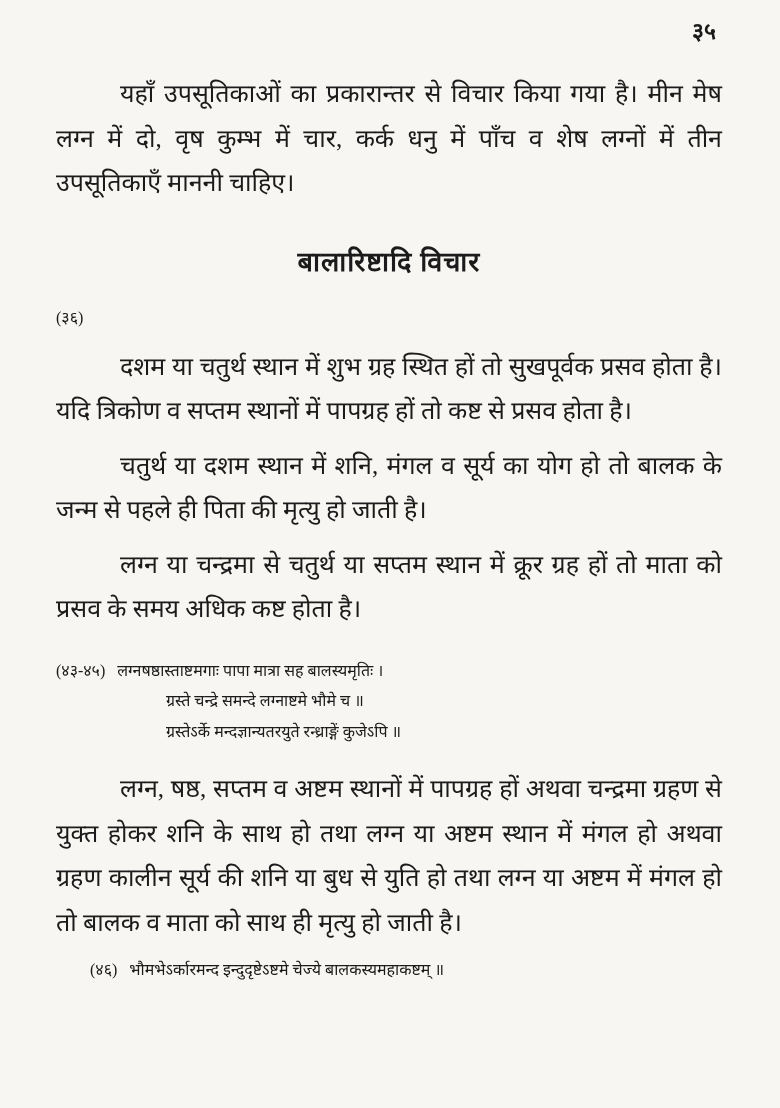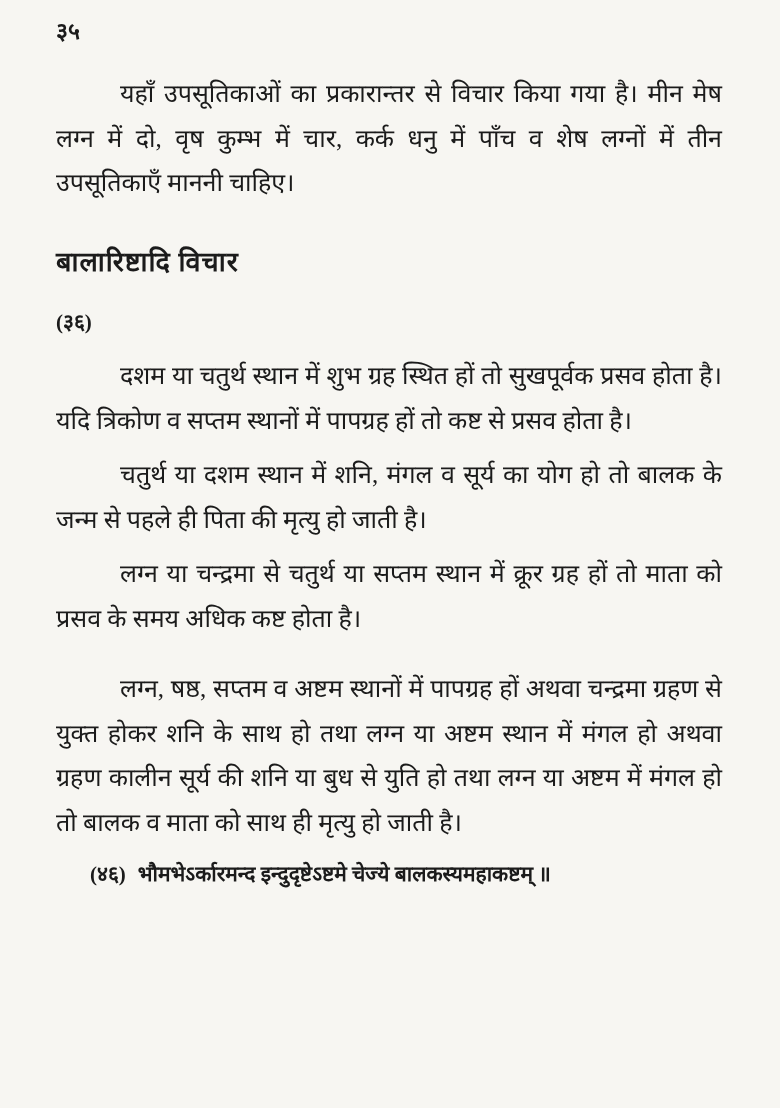--- a/index.html
+++ b/index.html
@@ -13,45 +13,46 @@
     height: 1108px;
     margin: 0 auto;
     background: #f7f6f2;
     color: #1b1b1b;
     font-family: "Liberation Serif", "DejaVu Serif", serif;
     overflow: hidden;
     box-sizing: border-box;
     padding: 14px 58px 10px 56px;
   }
   .page-number {
-    text-align: left;
+    text-align: right;
     font-weight: bold;
     font-size: 23px;
     padding-right: 6px;
     margin-bottom: 26px;
   }
   p.para {
     font-size: 25px;
     line-height: 1.78;
     margin: 0 0 10px 0;
     text-indent: 64px;
     text-align: justify;
   }
   p.para.first {
     margin-bottom: 28px;
   }
   h2.section-heading {
+    text-align: center;
     font-size: 27px;
     font-weight: bold;
     margin: 36px 0 24px 0;
     letter-spacing: 1px;
   }
   .verse-block {
-    font-weight: bold;
-    font-size: 21px;
+    font-weight: normal;
+    font-size: 16px;
     line-height: 1.9;
     margin: 6px 0 12px 0;
   }
   .verse-first-line {
     display: flex;
     align-items: baseline;
   }
   .verse-label {
     white-space: nowrap;
     margin-right: 12px;
@@ -84,20 +85,28 @@
 
 
   <p class="para">दशम या चतुर्थ स्थान में शुभ ग्रह स्थित हों तो सुखपूर्वक प्रसव होता है। यदि त्रिकोण व सप्तम स्थानों में पापग्रह हों तो कष्ट से प्रसव होता है।</p>
 
   <p class="para">चतुर्थ या दशम स्थान में शनि, मंगल व सूर्य का योग हो तो बालक के जन्म से पहले ही पिता की मृत्यु हो जाती है।</p>
 
   <p class="para">लग्न या चन्द्रमा से चतुर्थ या सप्तम स्थान में क्रूर ग्रह हों तो माता को प्रसव के समय अधिक कष्ट होता है।</p>
 
   <div class="spacer-sm"></div>
 
+  <div class="verse-block">
+    <div class="verse-first-line">
+      <span class="verse-label">(४३-४५)</span>
+      <span>लग्नषष्ठास्ताष्टमगाः पापा मात्रा सह बालस्यमृतिः ।</span>
+    </div>
+    <div class="verse-line-cont">ग्रस्ते चन्द्रे समन्दे लग्नाष्टमे भौमे च ॥</div>
+    <div class="verse-line-cont">ग्रस्तेऽर्के मन्दज्ञान्यतरयुते रन्ध्राङ्गें कुजेऽपि ॥</div>
+  </div>
 
   <div class="spacer-sm"></div>
 
   <p class="para">लग्न, षष्ठ, सप्तम व अष्टम स्थानों में पापग्रह हों अथवा चन्द्रमा ग्रहण से युक्त होकर शनि के साथ हो तथा लग्न या अष्टम स्थान में मंगल हो अथवा ग्रहण कालीन सूर्य की शनि या बुध से युति हो तथा लग्न या अष्टम में मंगल हो तो बालक व माता को साथ ही मृत्यु हो जाती है।</p>
 
   <div class="verse-block">
     <div class="verse-first-line">
       <span class="verse-label indented">(४६)</span>
       <span>भौमभेऽर्कारमन्द इन्दुदृष्टेऽष्टमे चेज्ये बालकस्यमहाकष्टम् ॥</span>
     </div>

